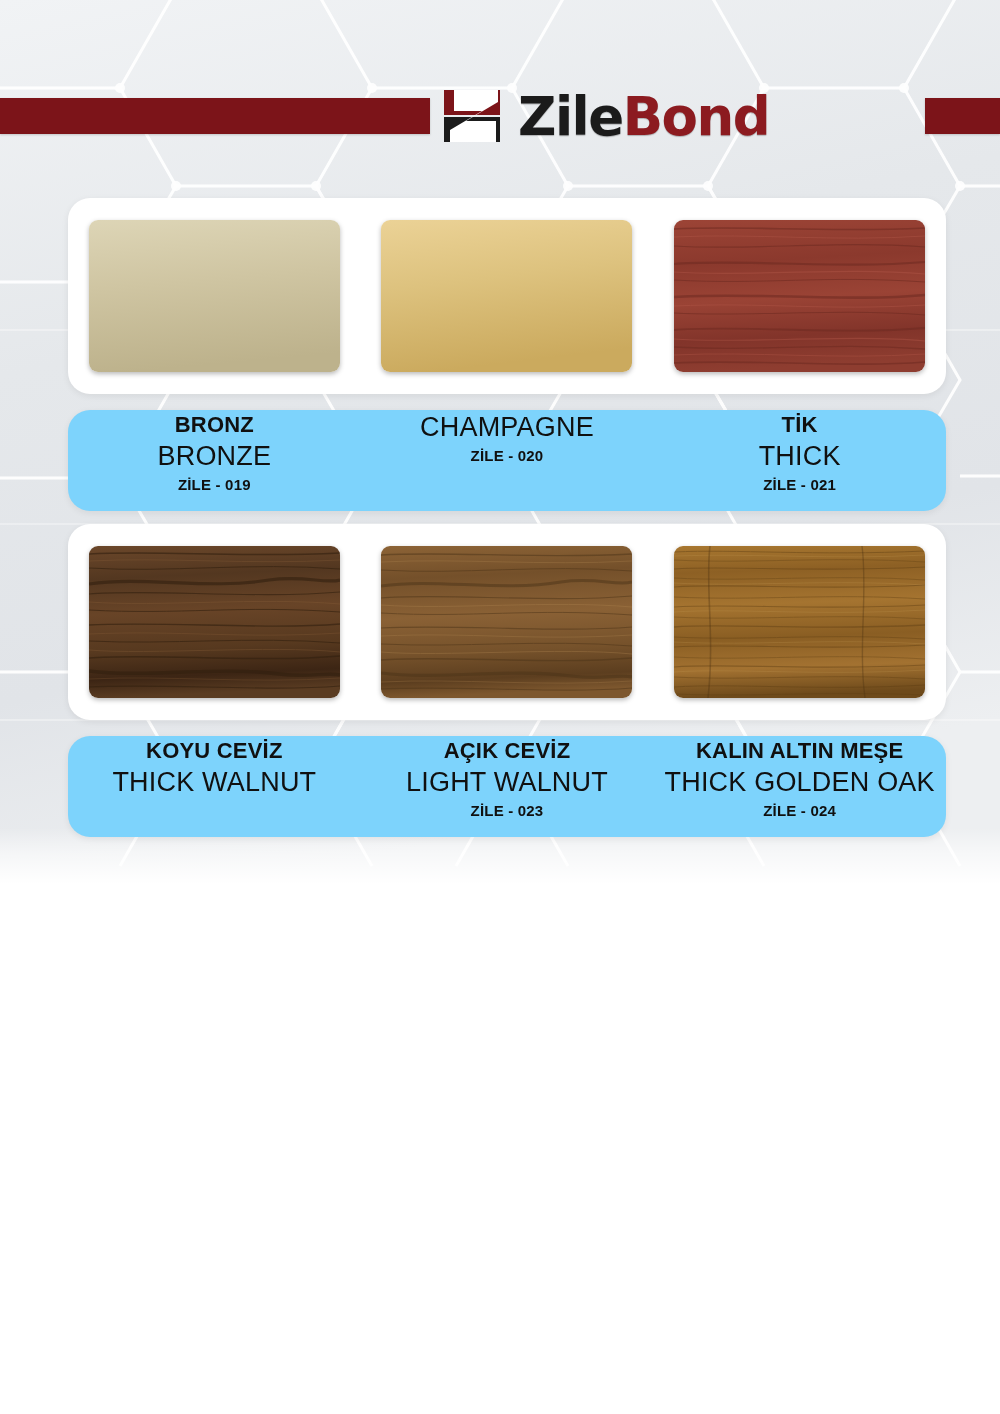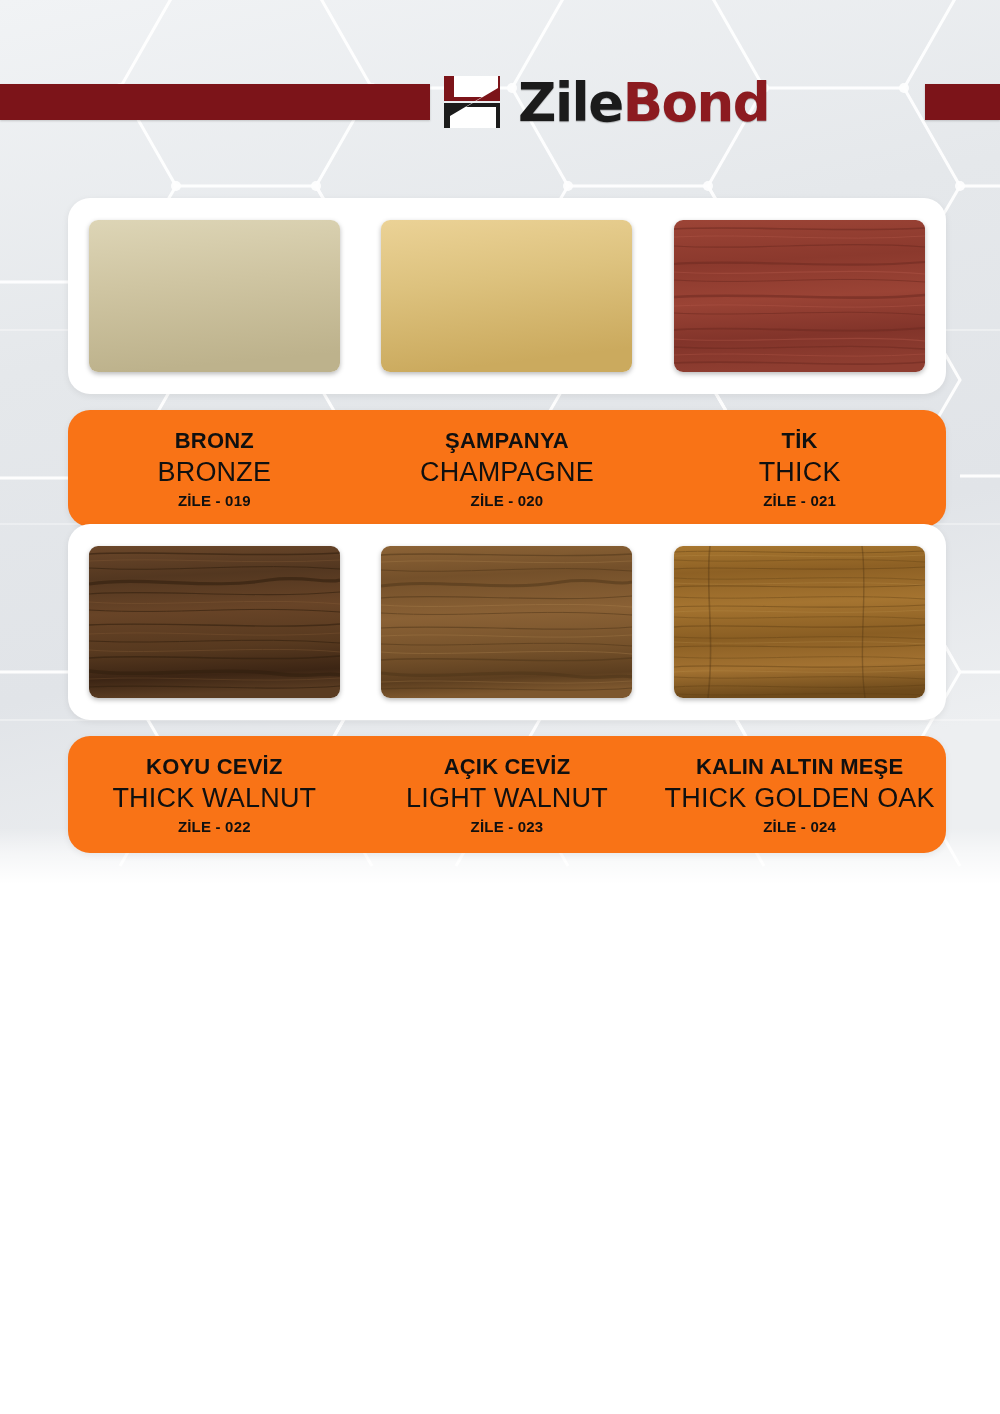--- a/index.html
+++ b/index.html
@@ -29,21 +29,21 @@
   #backdrop-fade {
     position:absolute;
     left:0; top:828px;
     width:1000px; height:56px;
     background: linear-gradient(to bottom, rgba(255,255,255,0) 0%, rgba(255,255,255,0.55) 45%, #ffffff 100%);
   }
 
   
   #header {
     position: absolute;
-    left: 0; top: 74px;
+    left: 0; top: 88px;
     width: 804px;
     height: 56px;
     padding-left: 6px;
   }
   .banner-bar {
     position: absolute;
     top: 10px;
     height: 36px;
     background: #7c1419;
     box-shadow: 0 1px 2px rgba(0,0,0,.18);
@@ -100,23 +100,23 @@
     position: relative;
   }
   .swatch svg, .swatch .flat {
     display:block;
     width: 100%;
     height: 100%;
   }
 
   .label-card {
     margin-top: 16px;
-    background: #f97316;
+    background: #7dd3fc;
     border-radius: 22px;
-    padding: 16px 0 16px;
+    padding: 0 0 16px;
     display: flex;
     justify-content: space-around;
     box-shadow: 0 2px 7px rgba(0,0,0,.07);
   }
   .label-cell {
     width: 292px;
     text-align: center;
     color: #101010;
   }
   .lbl-tr {
@@ -293,21 +293,20 @@
 
   </div>
 
   <div class="label-card">
     <div class="label-cell">
       <div class="lbl-tr">BRONZ</div>
       <div class="lbl-en">BRONZE</div>
       <div class="lbl-code">ZİLE - 019</div>
     </div>
     <div class="label-cell">
-      <div class="lbl-tr">ŞAMPANYA</div>
       <div class="lbl-en">CHAMPAGNE</div>
       <div class="lbl-code">ZİLE - 020</div>
     </div>
     <div class="label-cell">
       <div class="lbl-tr">TİK</div>
       <div class="lbl-en">THICK</div>
       <div class="lbl-code">ZİLE - 021</div>
     </div>
   </div>
 </div>
@@ -429,21 +428,20 @@
         </g>
       </svg>
     </div>
 
   </div>
 
   <div class="label-card">
     <div class="label-cell">
       <div class="lbl-tr">KOYU CEVİZ</div>
       <div class="lbl-en">THICK WALNUT</div>
-      <div class="lbl-code">ZİLE - 022</div>
     </div>
     <div class="label-cell">
       <div class="lbl-tr">AÇIK CEVİZ</div>
       <div class="lbl-en">LIGHT WALNUT</div>
       <div class="lbl-code">ZİLE - 023</div>
     </div>
     <div class="label-cell">
       <div class="lbl-tr">KALIN ALTIN MEŞE</div>
       <div class="lbl-en">THICK GOLDEN OAK</div>
       <div class="lbl-code">ZİLE - 024</div>

